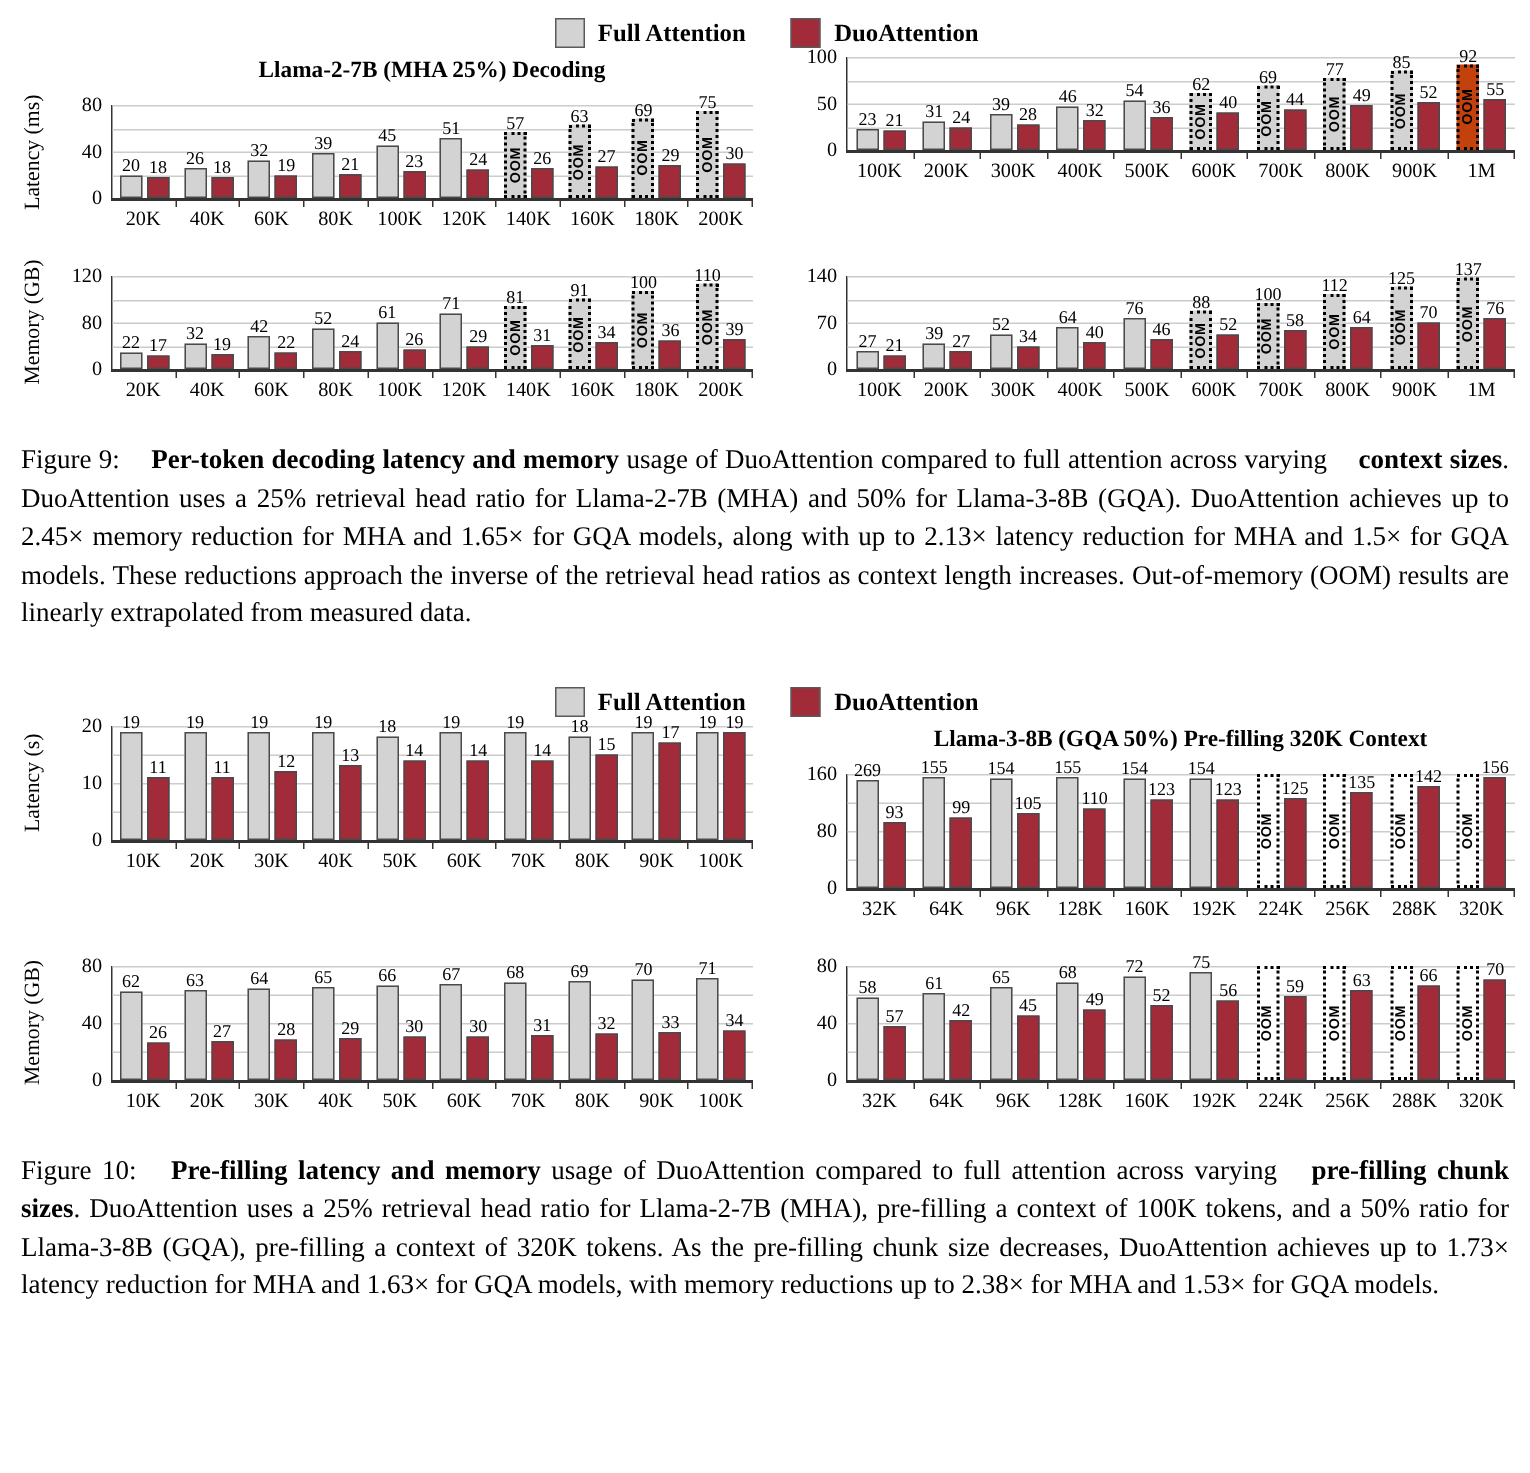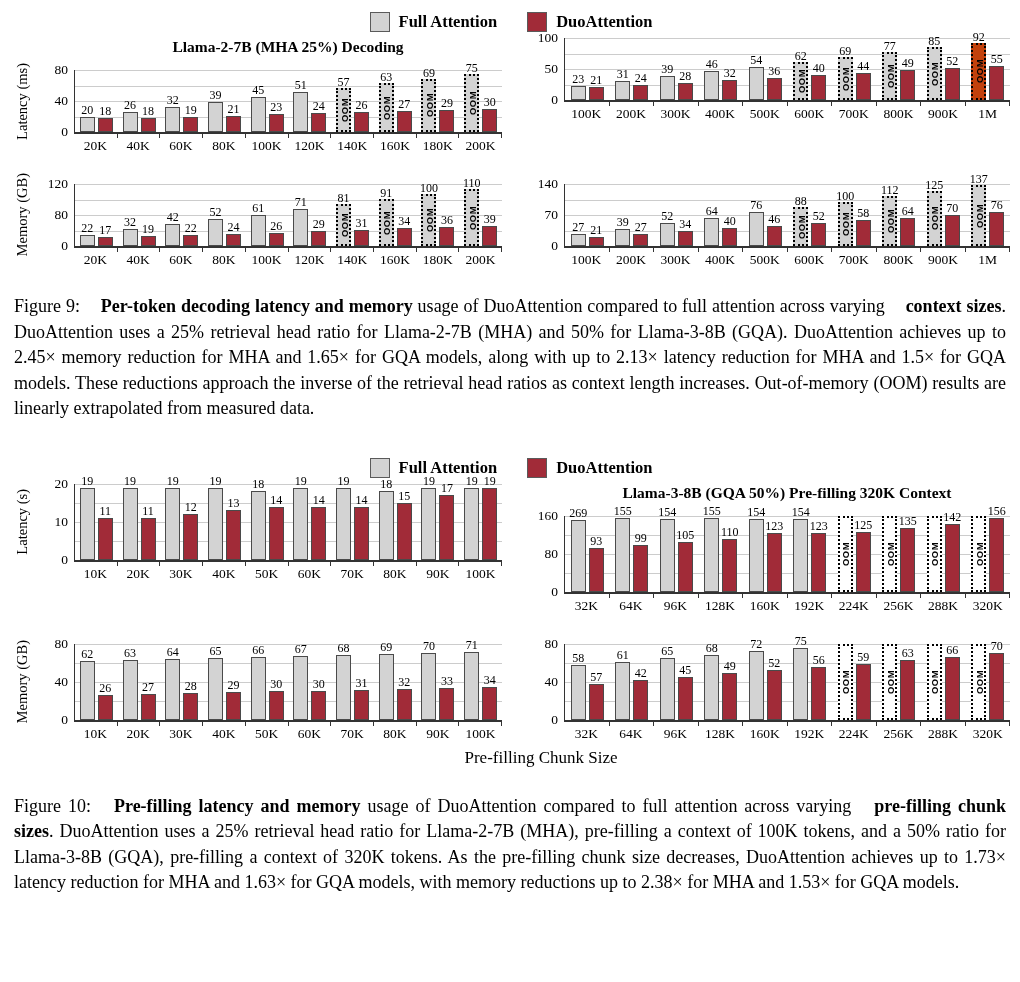--- a/index.html
+++ b/index.html
@@ -992,18 +992,17 @@
             <span class="xtick">128K</span>
             <span class="xtick">160K</span>
             <span class="xtick">192K</span>
             <span class="xtick">224K</span>
             <span class="xtick">256K</span>
             <span class="xtick">288K</span>
             <span class="xtick">320K</span>
           </div>
         </div>
     </div>
-    <div class="axis-xlabel">Pre-filling Chunk Size</div>
   </section>
 
   <p class="caption"><span>Figure 10: </span><span class="b">Pre-filling latency and memory</span><span> usage of DuoAttention compared to full attention across varying </span><span class="b">pre-filling chunk sizes</span><span>. DuoAttention uses a 25% retrieval head ratio for Llama-2-7B (MHA), pre-filling a context of 100K tokens, and a 50% ratio for Llama-3-8B (GQA), pre-filling a context of 320K tokens. As the pre-filling chunk size decreases, DuoAttention achieves up to 1.73× latency reduction for MHA and 1.63× for GQA models, with memory reductions up to 2.38× for MHA and 1.53× for GQA models.</span></p>
 
 </div>
 
 </body></html>

